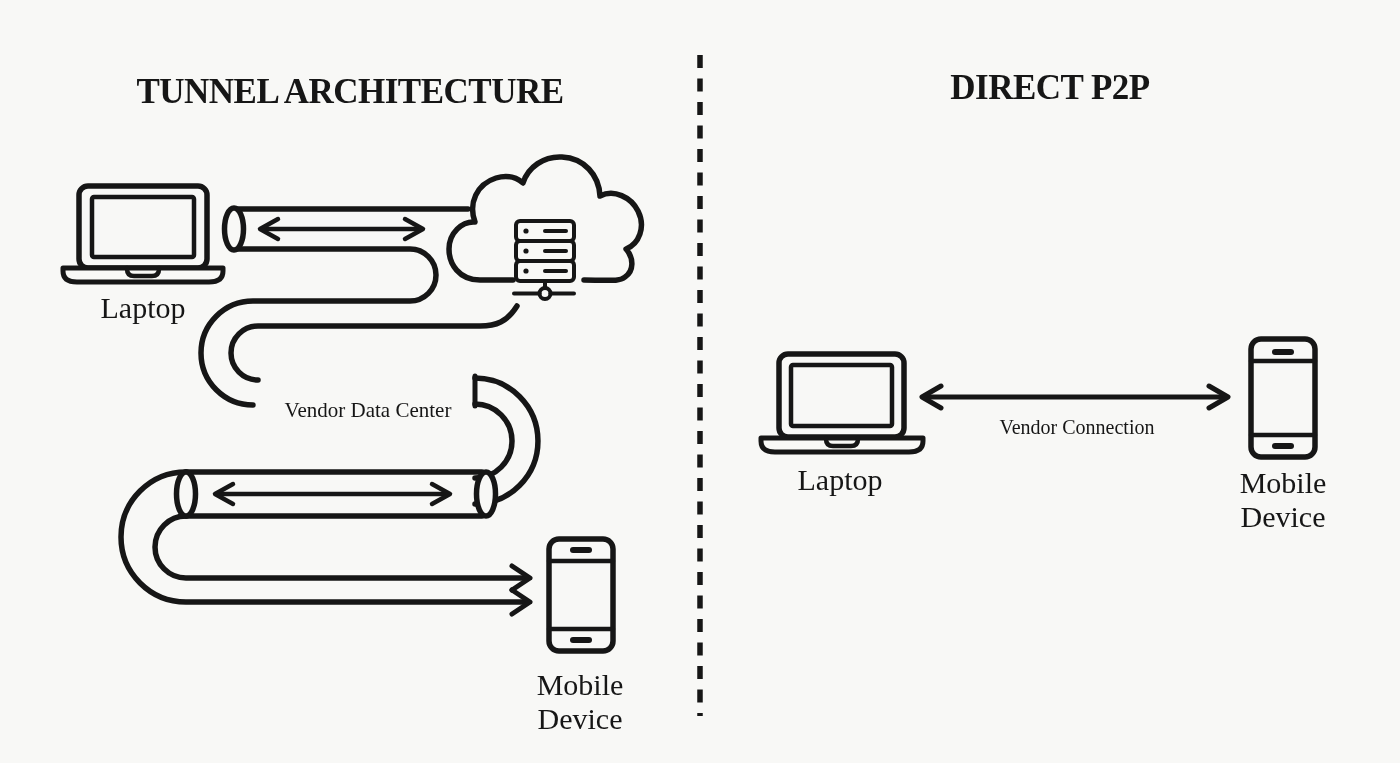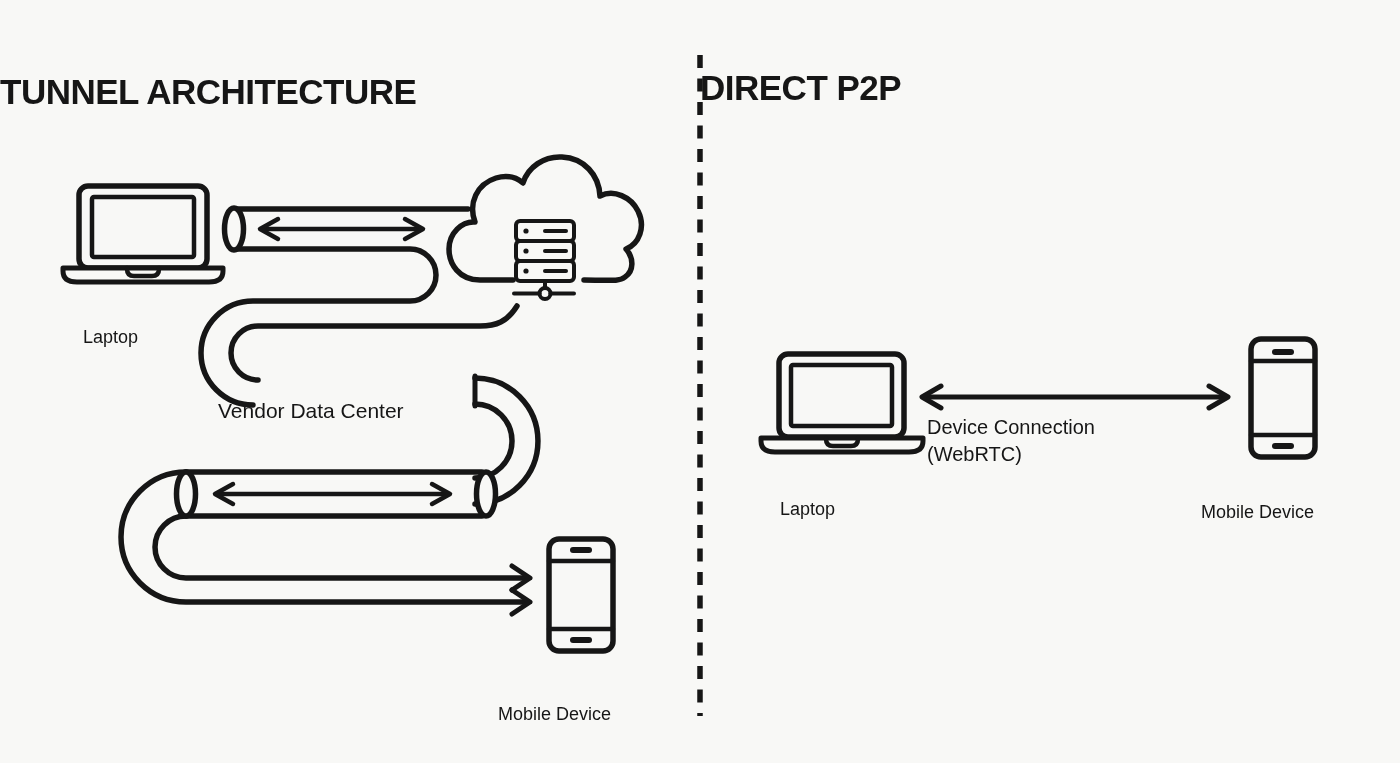--- a/index.html
+++ b/index.html
@@ -18,33 +18,34 @@
     background: #f8f8f6;
     color: #161616;
   }
   .canvas svg {
     position: absolute;
     left: 0; top: 0;
     width: 1400px; height: 763px;
   }
   .lbl {
     position: absolute;
-    text-align: left;
+    text-align: center;
     color: #161616;
     user-select: none;
+    font-family: Liberation Serif, serif;
   }
   .panel-title {
     font-size: 35px;
     font-weight: 700;
     letter-spacing: -0.5px;
     white-space: nowrap;
   }
   .title-left  { left: 0px;   top: 72px; width: 700px; }
   .title-right { left: 700px; top: 68px; width: 700px; }
-  .device-label { font-size: 18px; margin-top: 36px; }
+  .device-label { font-size: 30px; }
   .laptop-left-label   { left: 83px;   top: 291px; width: 120px; }
   .mobile-left-label   { left: 498px;  top: 668px; width: 164px; }
   .laptop-right-label  { left: 780px;  top: 463px; width: 120px; }
   .mobile-right-label  { left: 1201px; top: 466px; width: 164px; }
   .two-line { display: block; }
   .vendor-label {
     left: 218px; top: 396px; width: 300px;
     font-size: 21px; line-height: 29px;
   }
   .connection-label {
@@ -176,19 +177,18 @@
 
   <div class="lbl vendor-label">
     <span class="two-line">Vendor Data Center</span>
   </div>
 
   <div class="lbl device-label mobile-left-label">Mobile Device</div>
 
   <div class="lbl device-label laptop-right-label">Laptop</div>
 
   <div class="lbl connection-label">
-    <span class="two-line">Device Connection</span>
-    <span class="two-line">(WebRTC)</span>
+    <span class="two-line">Vendor Connection</span>
   </div>
 
   <div class="lbl device-label mobile-right-label">Mobile Device</div>
 
 </div>
 
 </body></html>

